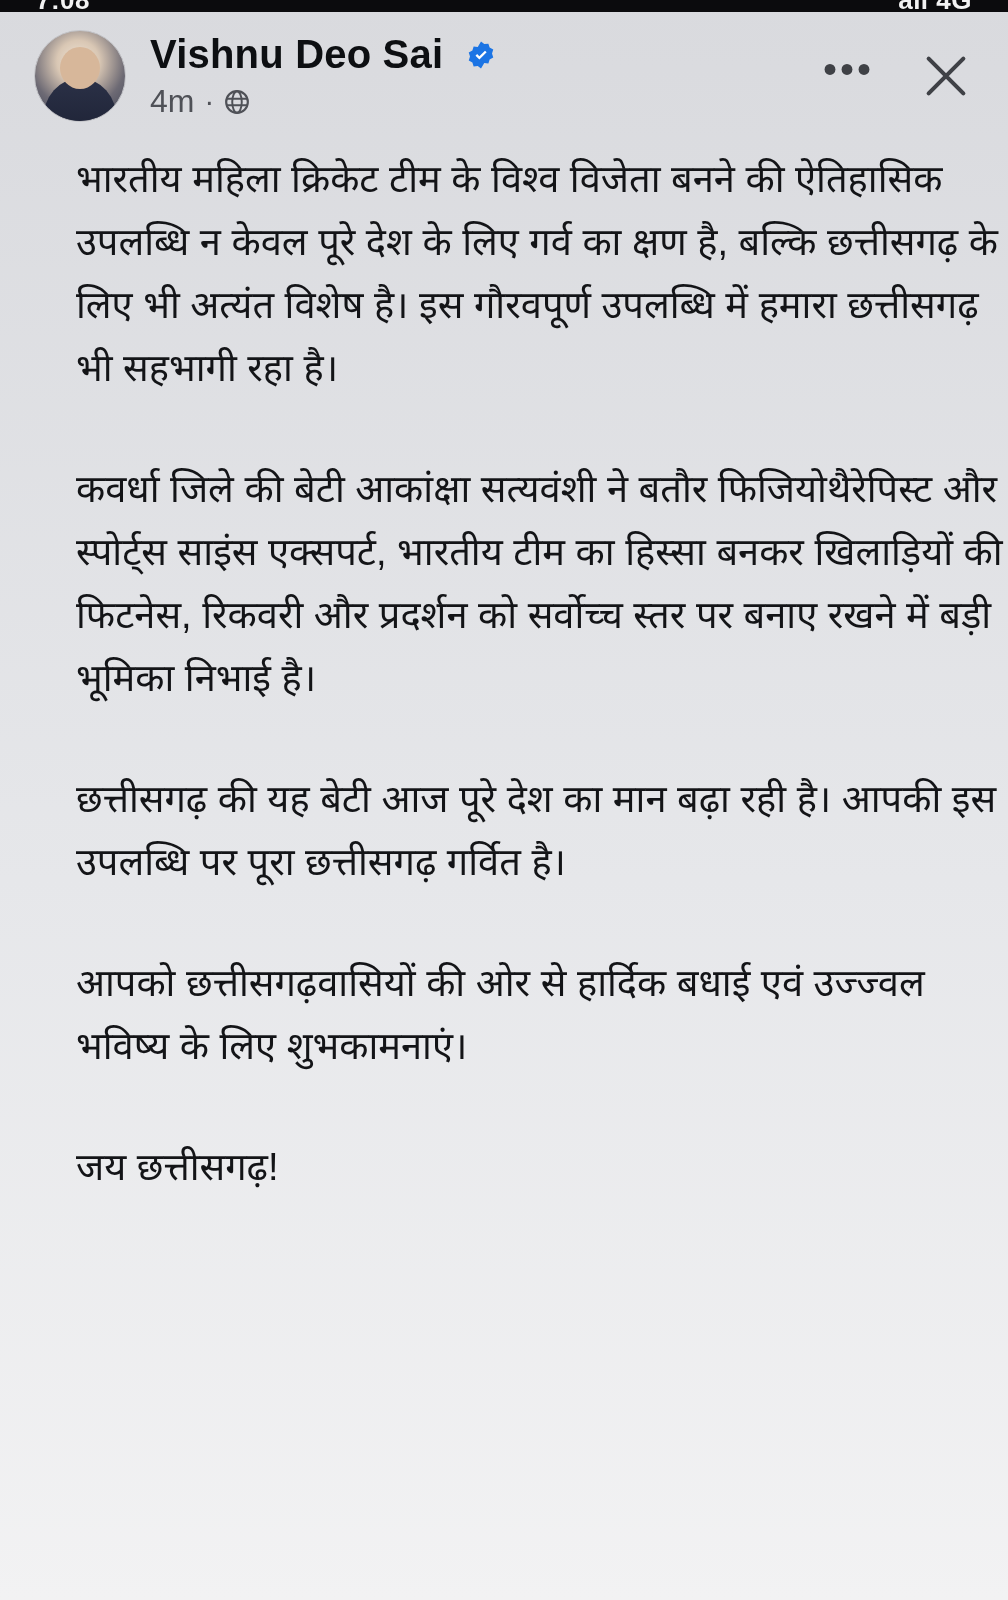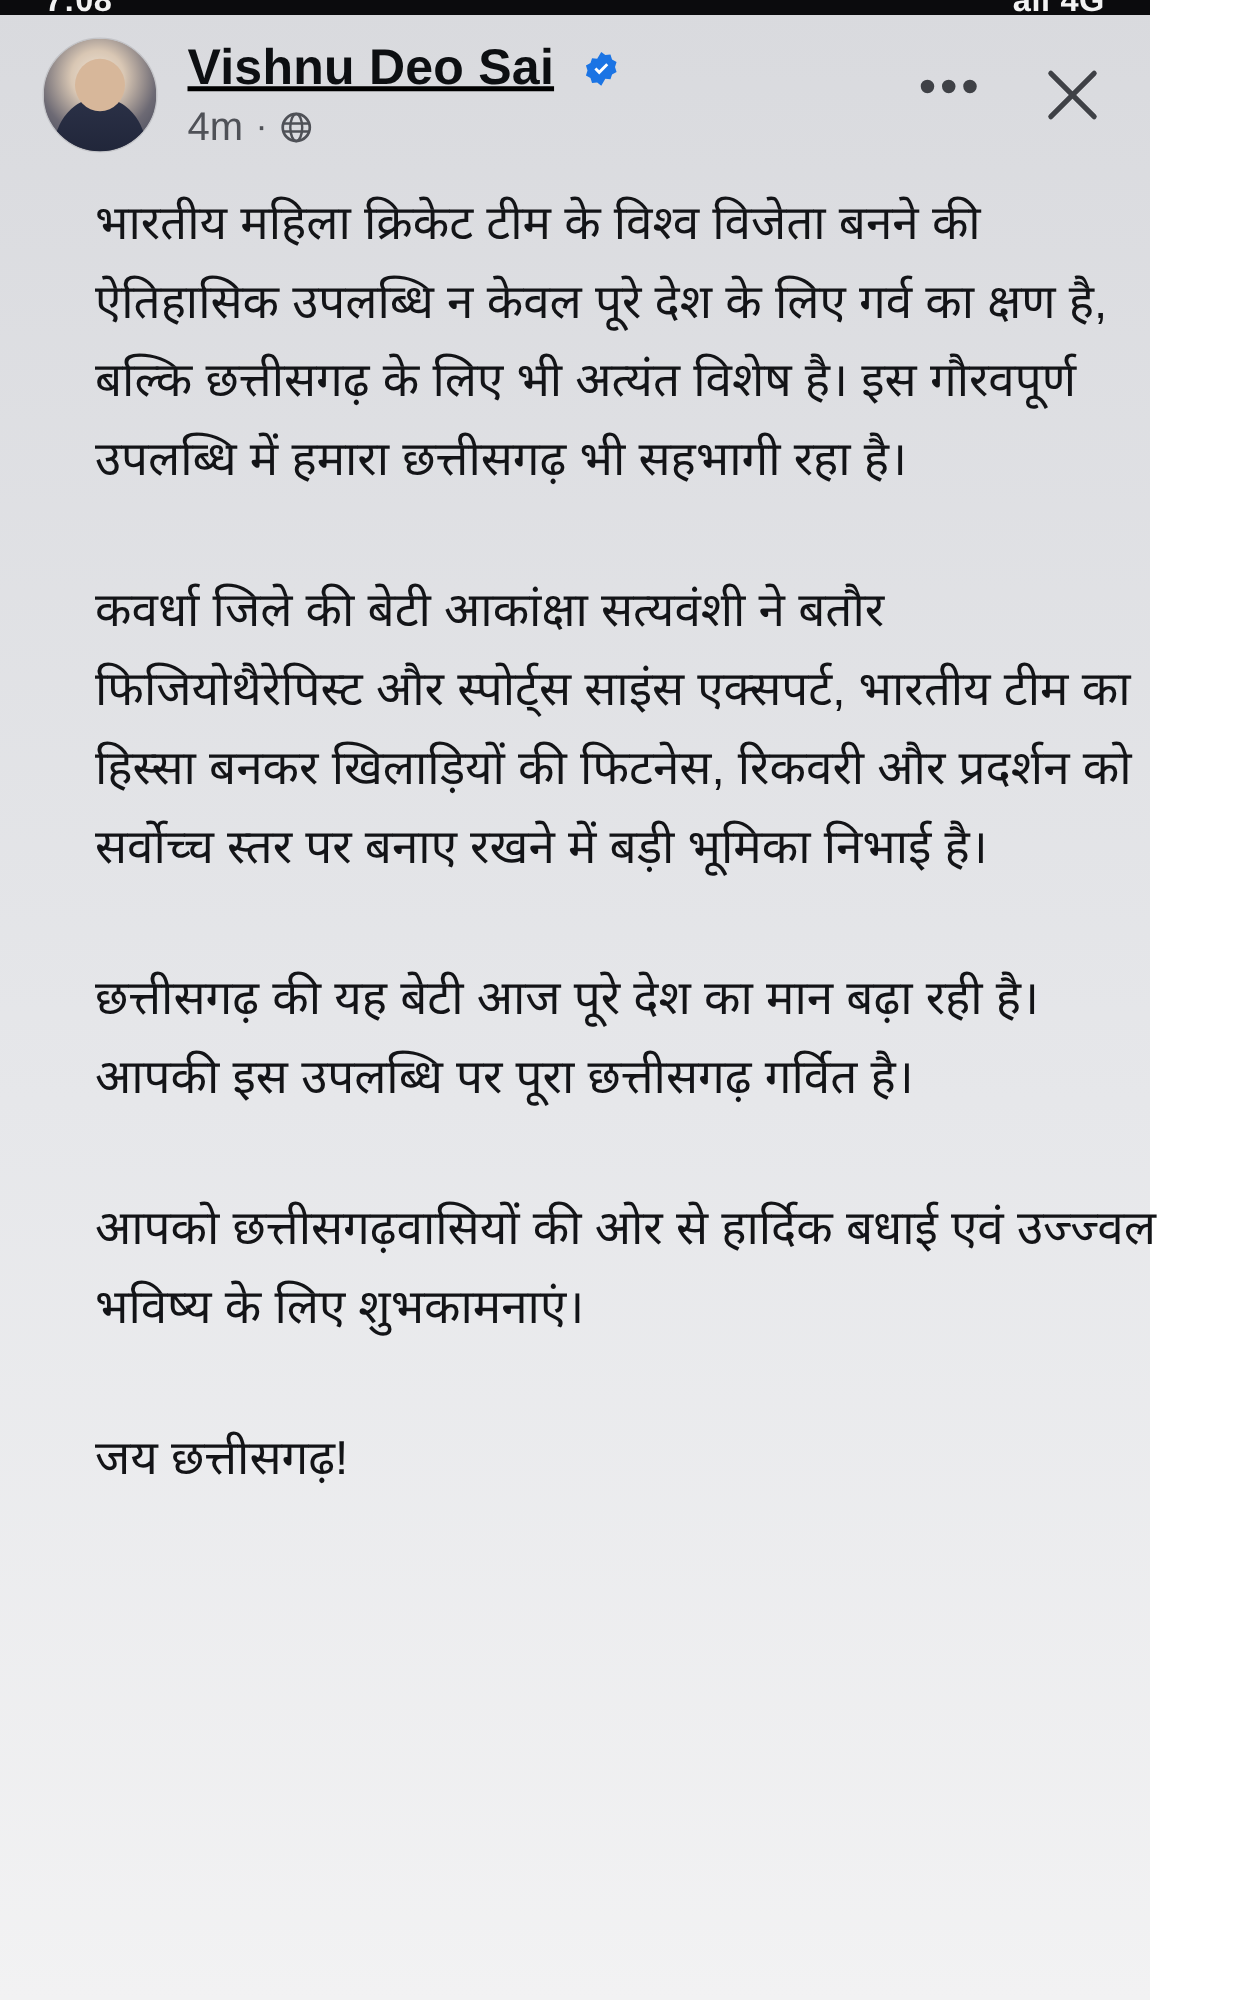--- a/index.html
+++ b/index.html
@@ -5,21 +5,21 @@
   * { box-sizing: border-box; margin: 0; padding: 0; }
   html, body {
     width: 1008px;
     height: 1600px;
     background: #ffffff;
     font-family: "Liberation Sans", "DejaVu Sans", sans-serif;
     overflow: hidden;
   }
   .screen {
     position: relative;
-    width: 920px;
+    width: 1008px;
     height: 1600px;
     background: linear-gradient(180deg, #d9dade 0%, #e6e7ea 55%, #f2f2f3 100%);
   }
   
   .status-strip {
     position: absolute;
     top: 0; left: 0;
     width: 100%;
     height: 12px;
     background: #0b0b0d;
@@ -84,21 +84,20 @@
   }
   .name-block {
     margin-left: 24px;
     flex: 1 1 auto;
     min-width: 0;
   }
   .name-row {
     display: flex;
     align-items: center;
     gap: 23px;
-    text-decoration: underline;
   }
   .page-name {
     font-size: 40px;
     font-weight: bold;
     color: #0d0f12;
     letter-spacing: 0.2px;
     white-space: nowrap;
   }
   .verified {
     width: 30px;

